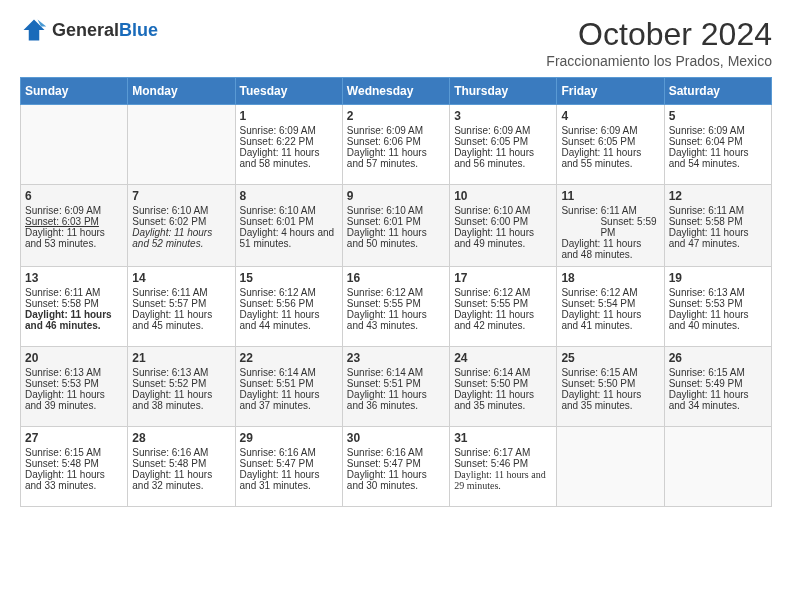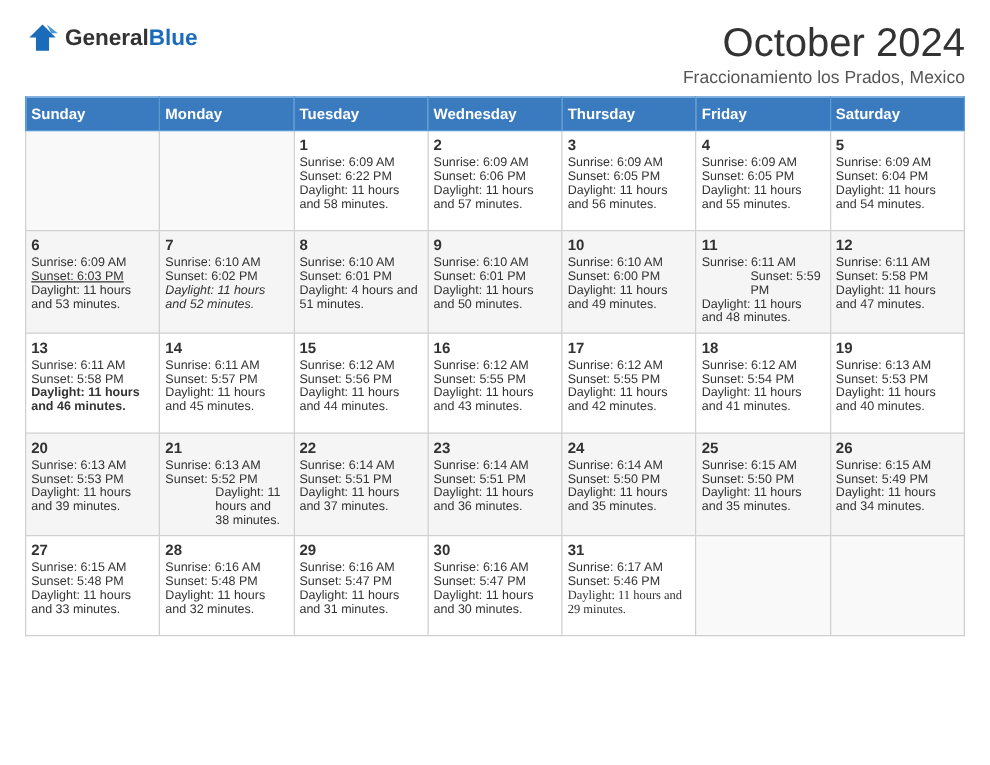--- a/index.html
+++ b/index.html
@@ -231,21 +231,21 @@
         <td>
           <span class="day-number">20</span>
           <span style="display: block;">Sunrise: 6:13 AM</span>
           <span style="display: block;">Sunset: 5:53 PM</span>
           <span style="display: block;">Daylight: 11 hours and 39 minutes.</span>
         </td>
         <td>
           <span class="day-number">21</span>
           <span style="display: block;">Sunrise: 6:13 AM</span>
           <span style="display: block;">Sunset: 5:52 PM</span>
-          <span style="display: block; margin-left: 40px;">Daylight: 11 hours and 38 minutes.</span>
+          <span style="display: block;">Daylight: 11 hours and 38 minutes.</span>
         </td>
         <td>
           <span class="day-number">22</span>
           <span style="display: block;">Sunrise: 6:14 AM</span>
           <span style="display: block;">Sunset: 5:51 PM</span>
           <span style="display: block;">Daylight: 11 hours and 37 minutes.</span>
         </td>
         <td>
           <span class="day-number">23</span>
           <span style="display: block;">Sunrise: 6:14 AM</span>

